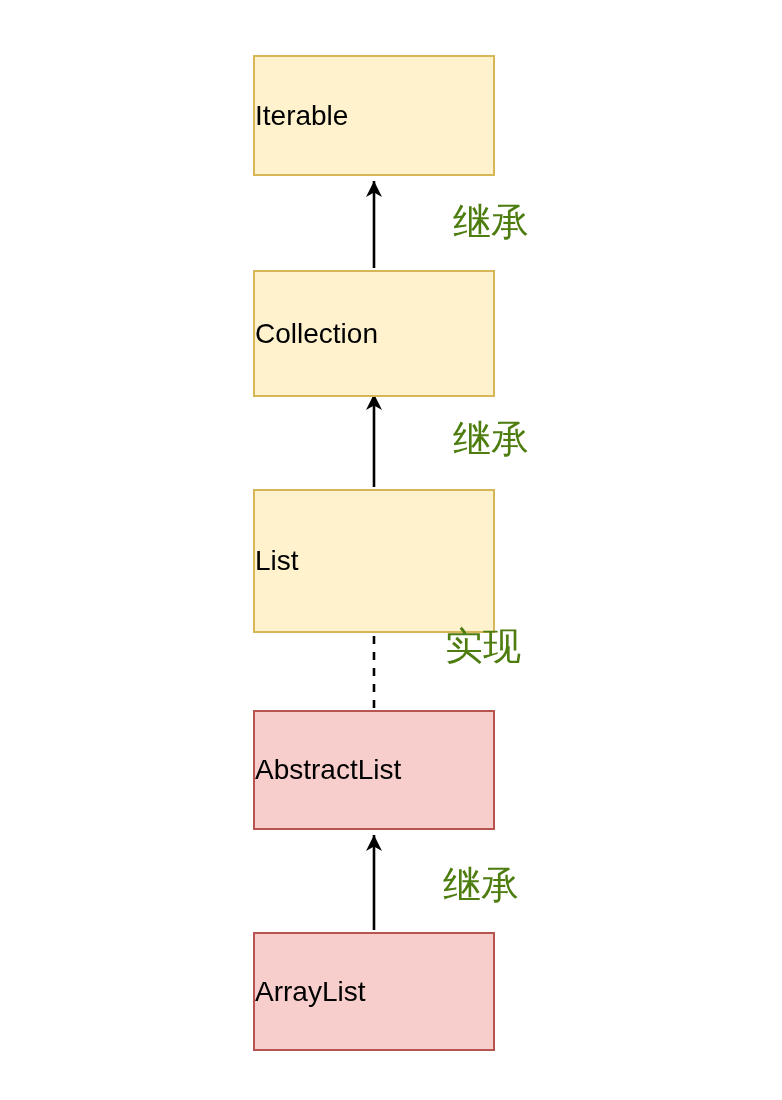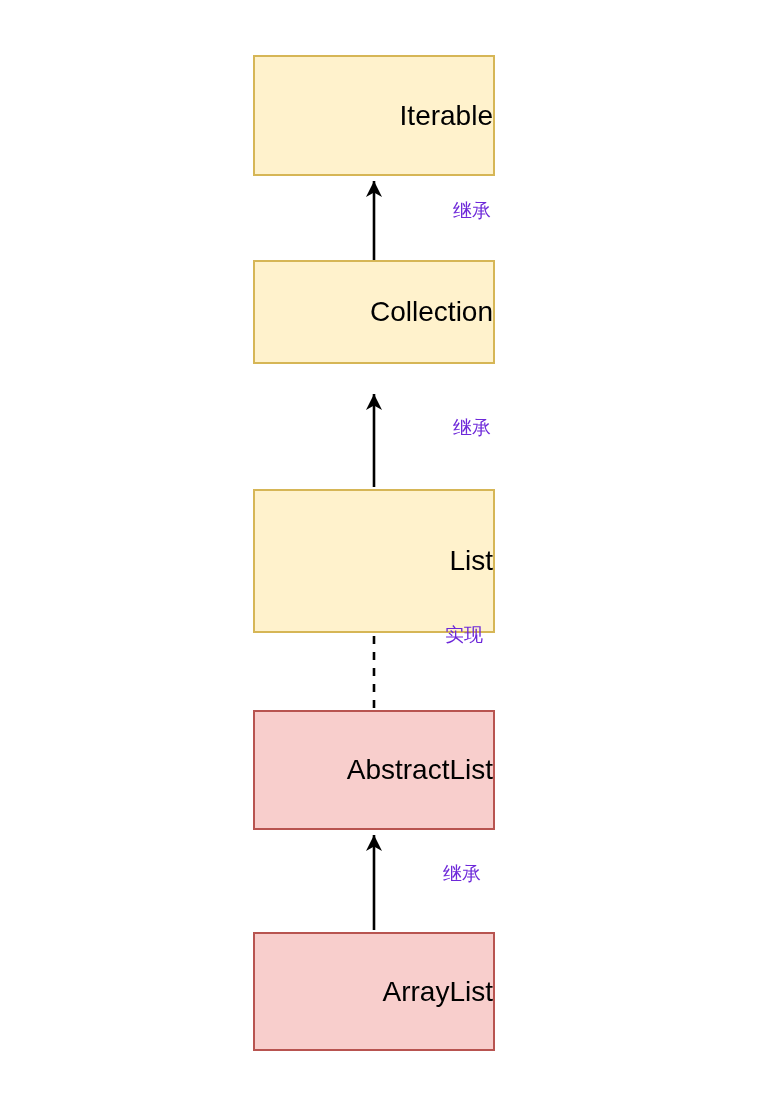--- a/index.html
+++ b/index.html
@@ -30,44 +30,44 @@
     stroke-dasharray: 8 8;
   }
   .node {
     position: absolute;
     left: 253px;
     width: 242px;
     box-sizing: border-box;
     border: 2px solid;
     display: flex;
     align-items: center;
-    justify-content: flex-end;
+    justify-content: flex-start;
     font-size: 28px;
     color: #000000;
     text-align: center;
   }
   .node.kind-interface {
     background: #FFF2CC;
     border-color: #D6B656;
   }
   .node.kind-class {
     background: #F8CECC;
     border-color: #B85450;
   }
   .node-iterable     { top: 55px;  height: 121px; }
-  .node-collection   { top: 260px; height: 104px; }
+  .node-collection   { top: 270px; height: 127px; }
   .node-list         { top: 489px; height: 144px; }
   .node-abstractlist { top: 710px; height: 120px; }
   .node-arraylist    { top: 932px; height: 119px; }
 
   .edge-label {
     position: absolute;
-    font-size: 19px;
+    font-size: 38px;
     line-height: 1.2;
-    color: #6d28d9;
+    color: #4d7c0f;
     white-space: nowrap;
   }
   .edge-label-0 { left: 453px; top: 200px; }
   .edge-label-1 { left: 453px; top: 417px; }
   .edge-label-2 { left: 445px; top: 624px; }
   .edge-label-3 { left: 443px; top: 863px; }
 </style>
 </head>
 <body>
 

